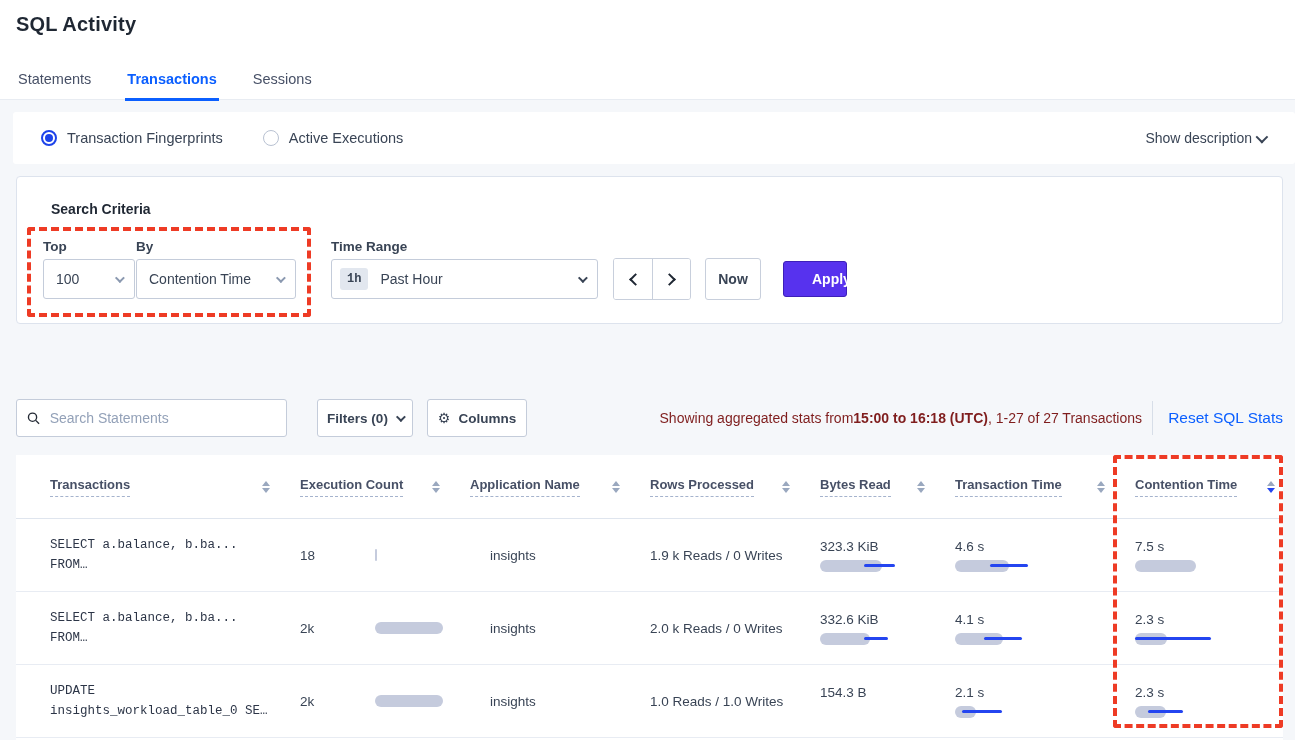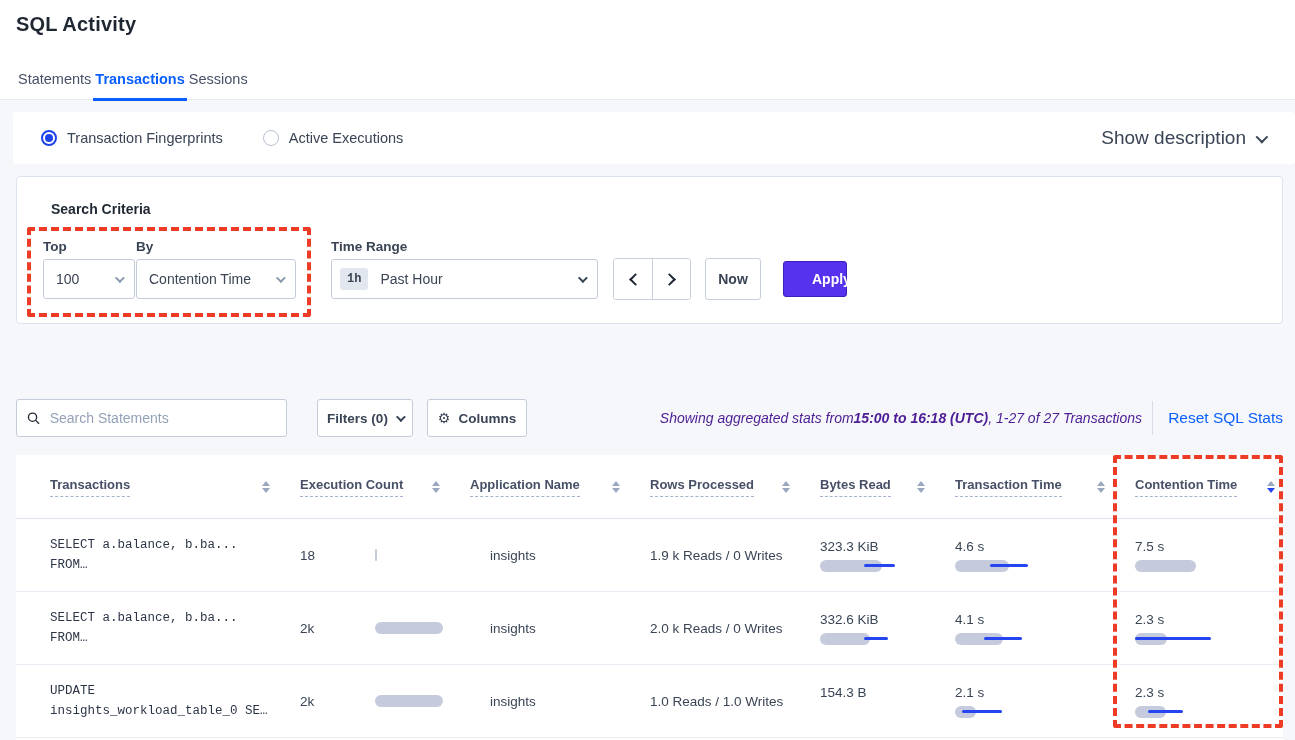--- a/index.html
+++ b/index.html
@@ -9,33 +9,33 @@
     background:#f5f7fa;
     color:#394455;
     position:relative;
     overflow:hidden;
   }
   .page { position:absolute; inset:0; }
 
   
   .hdr { position:absolute; top:0; left:0; right:0; height:100px; background:#fff; }
   .hdr h1 { position:absolute; left:16px; top:13px; font-size:20px; font-weight:700; color:#1f2733; letter-spacing:.2px; }
-  .tabs { position:absolute; left:0; right:0; bottom:0; height:40px; border-bottom:1px solid #e8ecf2; padding-left:16px; display:flex; }
+  .tabs { position:absolute; left:0; right:0; bottom:0; height:40px; border-bottom:1px solid #e8ecf2; padding-left:16px; display:flex; gap:32px; }
   .tab { font-size:14.5px; color:#475066; display:flex; align-items:center; padding:0 2px; cursor:pointer; border-bottom:3px solid transparent; margin-bottom:-2px; }
   .tab.active { color:#0b5fff; font-weight:700; border-bottom-color:#0b5fff; }
 
   
   .radio-bar { position:absolute; top:112px; left:13px; right:0; height:52px; background:#fff; border-radius:3px; display:flex; align-items:center; padding:0 30px 0 28px; }
   .radio-opt { display:flex; align-items:center; gap:10px; font-size:14.5px; color:#394455; cursor:pointer; }
   .radio-opt + .radio-opt { margin-left:40px; }
   .rdo { width:16px; height:16px; border-radius:50%; flex:0 0 auto; }
   .rdo.on { border:2px solid #1d43ea; position:relative; }
   .rdo.on::after { content:""; position:absolute; left:2px; top:2px; width:8px; height:8px; border-radius:50%; background:#1d43ea; }
   .rdo.off { border:1px solid #b9c2d2; background:#fff; }
-  .show-desc { margin-left:auto; display:flex; align-items:center; gap:10px; font-size:19px; color:#394455; cursor:pointer; }
+  .show-desc { margin-left:auto; display:flex; align-items:center; gap:4px; font-size:14px; color:#394455; cursor:pointer; }
   .chev { width:9px; height:9px; border-right:2px solid #394455; border-bottom:2px solid #394455; transform:rotate(45deg) translateY(-2px); }
   .chev.sm { width:7px; height:7px; border-color:#8b99b0; }
 
   
   .card { background:#fff; border:1px solid #dde3ed; border-radius:4px; }
   .search-card { position:absolute; left:16px; top:176px; width:1267px; height:148px; }
   .sc-heading { position:absolute; left:34px; top:24px; font-size:14px; font-weight:700; color:#1f2733; }
   .fld-label { position:absolute; top:62px; font-size:13.5px; font-weight:700; color:#394455; }
   .sel { position:absolute; top:82px; height:40px; border:1px solid #c4ccda; border-radius:3px; background:#fff; display:flex; align-items:center; padding:0 12px; font-size:14px; color:#394455; cursor:pointer; }
   .sel .chev.sm { margin-left:auto; }
@@ -55,21 +55,21 @@
   
   .results-heading { position:absolute; left:16px; top:364px; font-size:15px; font-weight:700; color:#1f2733; }
   .toolbar { position:absolute; left:16px; top:399px; width:1267px; height:38px; }
   .searchbox { position:absolute; left:0; top:0; width:271px; height:38px; border:1px solid #c4ccda; border-radius:3px; background:#fff; display:flex; align-items:center; padding:0 10px; gap:9px; }
   .searchbox input { border:none; outline:none; font-size:14px; color:#394455; width:100%; font-family:inherit; background:transparent; }
   .searchbox input::placeholder { color:#93a1b8; }
   .tb-btn { position:absolute; top:0; height:38px; background:#fff; border:1px solid #c4ccda; border-radius:3px; display:flex; align-items:center; justify-content:center; gap:8px; font-size:13.5px; font-weight:700; color:#394455; cursor:pointer; font-family:inherit; }
   .btn-filters { left:301px; width:96px; }
   .btn-columns { left:411px; width:100px; }
   .gear { font-size:14px; color:#394455; font-weight:400; }
-  .stats { position:absolute; right:141px; top:0; height:38px; display:flex; align-items:center; font-size:14px; color:#4c1d95; white-space:nowrap;font-style:italic; }
+  .stats { position:absolute; right:141px; top:0; height:38px; display:flex; align-items:center; font-size:14px; color:#7f1d1d; white-space:nowrap; }
   .stats b { font-weight:700; }
   .tb-divider { position:absolute; left:1136px; top:2px; width:1px; height:34px; background:#d7dee8; }
   .reset-link { position:absolute; right:0; top:0; height:38px; display:flex; align-items:center; font-size:15.5px; color:#0b5fff; cursor:pointer; white-space:nowrap; }
 
   
   .table-card { position:absolute; left:16px; top:455px; width:1267px; height:285px; background:#fff; overflow:hidden; }
   .tgrid { display:grid; grid-template-columns:250px 170px 180px 170px 135px 180px 1fr; padding-left:34px; align-items:center; }
   .thead { height:64px; border-bottom:1px solid #dfe5ee; }
   .th { display:flex; align-items:center; font-size:13px; font-weight:700; color:#475066; cursor:pointer; }
   .th .lbl { border-bottom:1.5px dashed #a5b3cd; padding-bottom:4px; }

